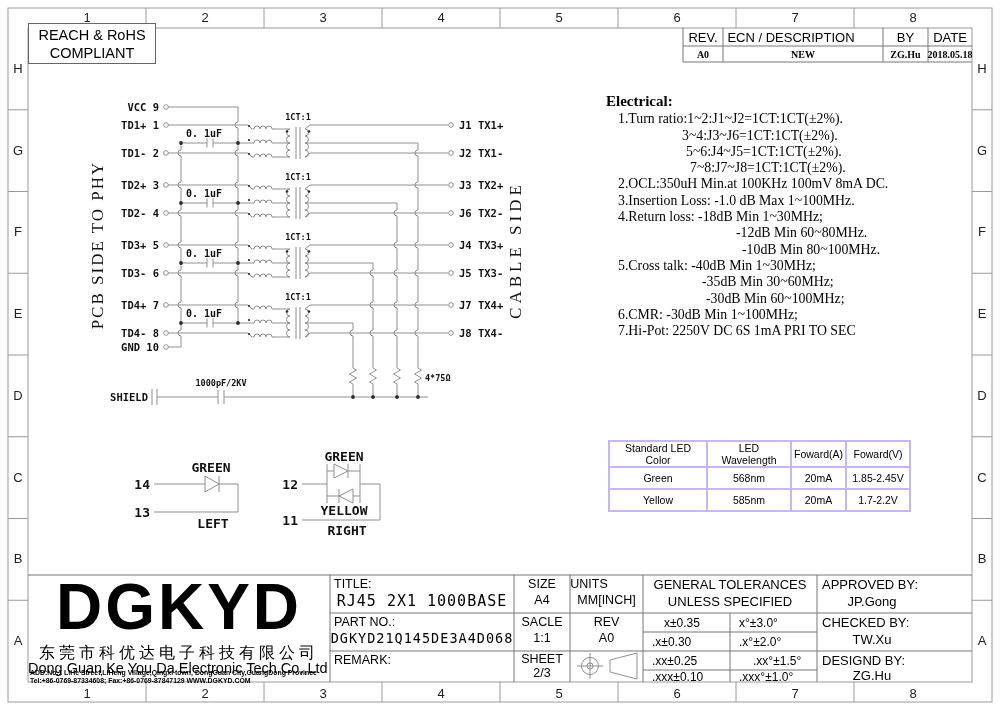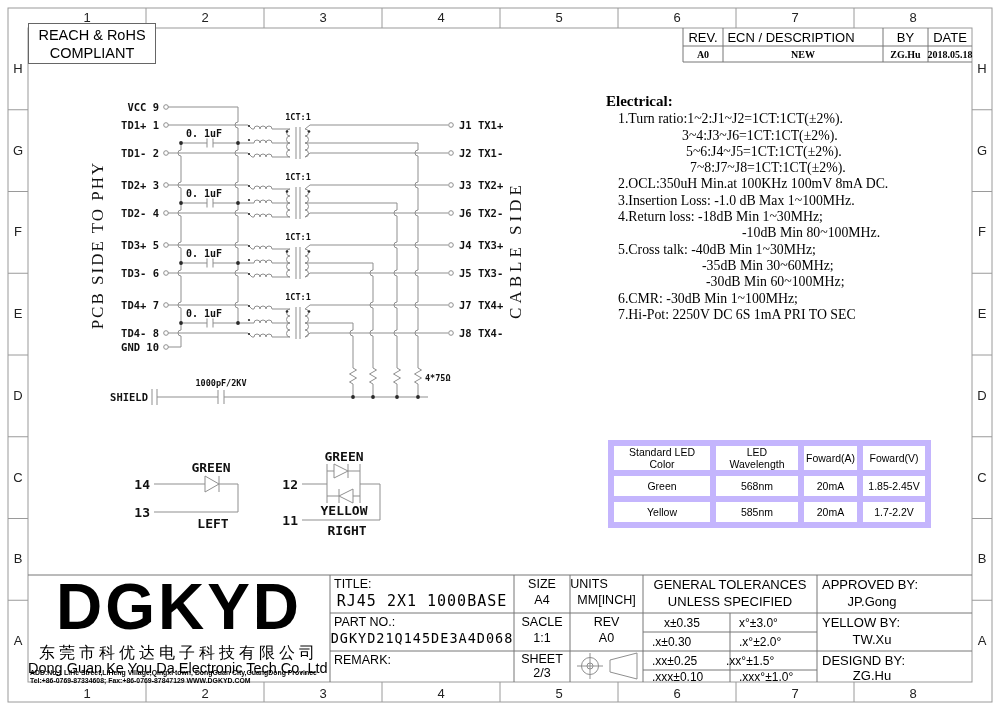--- a/index.html
+++ b/index.html
@@ -15,21 +15,21 @@
   .rev-h{position:absolute;top:29px;height:17px;display:flex;align-items:center;justify-content:center;font-size:13px;}
   .rev-d{position:absolute;top:47px;height:14px;display:flex;align-items:center;justify-content:center;
          font-family:"Liberation Serif",serif;font-size:10px;font-weight:bold;}
   
   #electrical{position:absolute;left:606px;top:93px;width:370px;
               font-family:"Liberation Serif",serif;font-size:13.8px;line-height:16.3px;color:#000;}
   #electrical .hd{font-weight:bold;font-size:15px;margin-bottom:2px;}
   
   #ledspec-title{position:absolute;left:608px;top:413px;width:274px;text-align:center;font-size:15.5px;}
   #ledspec{position:absolute;left:608px;top:440px;border-collapse:collapse;}
-  #ledspec td,#ledspec th{border:6px solid #c4b5fd;font-size:10.5px;font-weight:normal;
+  #ledspec td,#ledspec th{border:2px solid #c4b5fd;font-size:10.5px;font-weight:normal;
                           text-align:center;height:20px;padding:0 2px;}
   
   .tb-lab{position:absolute;font-size:12.5px;}
   .tb-val{position:absolute;text-align:center;font-family:"DejaVu Sans Mono",monospace;letter-spacing:1px;}
   .tb-c{position:absolute;text-align:center;font-size:12.5px;}
   .tol{position:absolute;font-size:12px;padding-left:9px;}
   #logo{position:absolute;left:28px;top:572px;width:302px;text-align:center;font-weight:bold;
         font-size:64px;line-height:70px;letter-spacing:3px;}
   #cn{position:absolute;left:28px;top:643px;width:302px;text-align:center;font-weight:normal;
       font-size:16px;letter-spacing:4px;white-space:nowrap;}
@@ -340,20 +340,21 @@
   <div id="electrical">
     <div class="hd">Electrical:</div>
     <div>
         <div style="padding-left: 12px;">1.Turn ratio:1~2:J1~J2=1CT:1CT(±2%).</div>
         <div style="padding-left: 76px;">3~4:J3~J6=1CT:1CT(±2%).</div>
         <div style="padding-left: 80px;">5~6:J4~J5=1CT:1CT(±2%).</div>
         <div style="padding-left: 84px;">7~8:J7~J8=1CT:1CT(±2%).</div>
         <div style="padding-left: 12px;">2.OCL:350uH Min.at 100KHz 100mV 8mA DC.</div>
         <div style="padding-left: 12px;">3.Insertion Loss: -1.0 dB Max 1~100MHz.</div>
         <div style="padding-left: 12px;">4.Return loss: -18dB Min 1~30MHz;</div>
+        <div style="padding-left: 130px;">-12dB Min 60~80MHz.</div>
         <div style="padding-left: 136px;">-10dB Min 80~100MHz.</div>
         <div style="padding-left: 12px;">5.Cross talk: -40dB Min 1~30MHz;</div>
         <div style="padding-left: 96px;">-35dB Min 30~60MHz;</div>
         <div style="padding-left: 100px;">-30dB Min 60~100MHz;</div>
         <div style="padding-left: 12px;">6.CMR: -30dB Min 1~100MHz;</div>
         <div style="padding-left: 12px;">7.Hi-Pot: 2250V DC 6S 1mA PRI TO SEC</div>
       </div>
   </div>
 
   <table id="ledspec">
@@ -404,24 +405,24 @@
     <div class="tb-c" style="left:570px;top:615px;width:73px;">REV</div>
     <div class="tb-c" style="left:570px;top:631px;width:73px;">A0</div>
 
     <div class="tb-c" style="left:643px;top:577px;width:174px;font-size:13px;">GENERAL TOLERANCES</div>
     <div class="tb-c" style="left:643px;top:594px;width:174px;font-size:13px;">UNLESS SPECIFIED</div>
     <div class="tol" style="left:643px;top:616px;width:80px;padding-left:21px;">x±0.35</div>
     <div class="tol" style="left:730px;top:616px;width:80px;">x°±3.0°</div>
     <div class="tol" style="left:643px;top:635px;width:80px;">.x±0.30</div>
     <div class="tol" style="left:730px;top:635px;width:80px;">.x°±2.0°</div>
     <div class="tol" style="left:643px;top:654px;width:80px;">.xx±0.25</div>
-    <div class="tol" style="left:703px;top:654px;width:80px;padding-left:23px;">.xx°±1.5°</div>
+    <div class="tol" style="left:730px;top:654px;width:80px;padding-left:23px;">.xx°±1.5°</div>
     <div class="tol" style="left:643px;top:670px;width:80px;">.xxx±0.10</div>
     <div class="tol" style="left:730px;top:670px;width:80px;">.xxx°±1.0°</div>
 
     <div class="tb-lab" style="left:822px;top:577px;font-size:13px;">APPROVED BY:</div>
     <div class="tb-c" style="left:817px;top:594px;width:110px;font-size:13px;">JP.Gong</div>
-    <div class="tb-lab" style="left:822px;top:615px;font-size:13px;">YELLOW BY:</div>
+    <div class="tb-lab" style="left:822px;top:615px;font-size:13px;">CHECKED BY:</div>
     <div class="tb-c" style="left:817px;top:632px;width:110px;font-size:13px;">TW.Xu</div>
     <div class="tb-lab" style="left:822px;top:653px;font-size:13px;">DESIGND BY:</div>
     <div class="tb-c" style="left:817px;top:668px;width:110px;font-size:13px;">ZG.Hu</div>
   </div>
 </div>
 
 </body></html>

